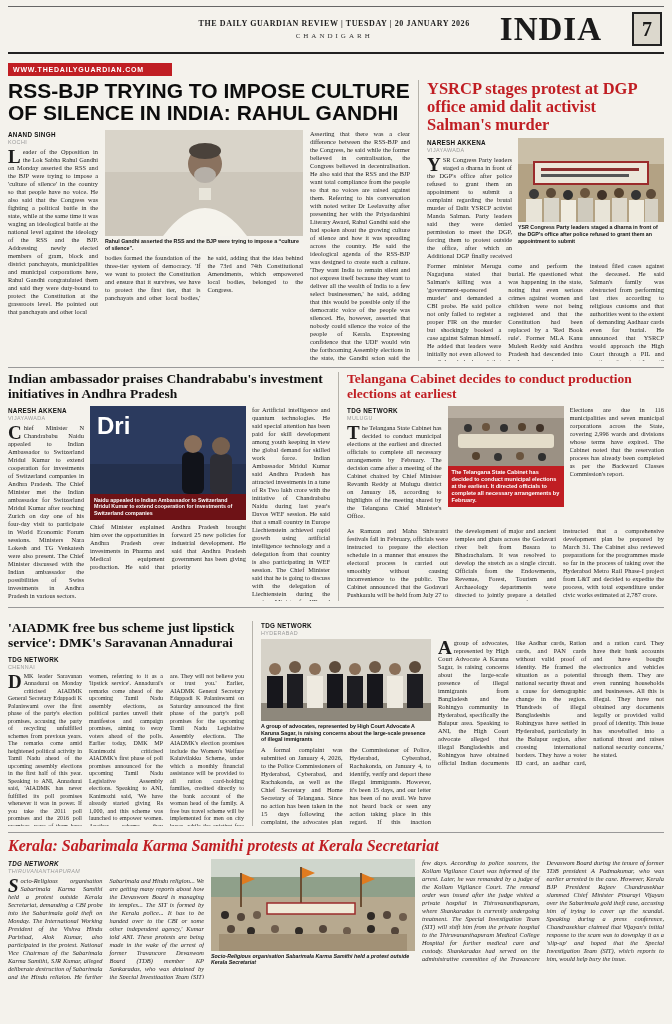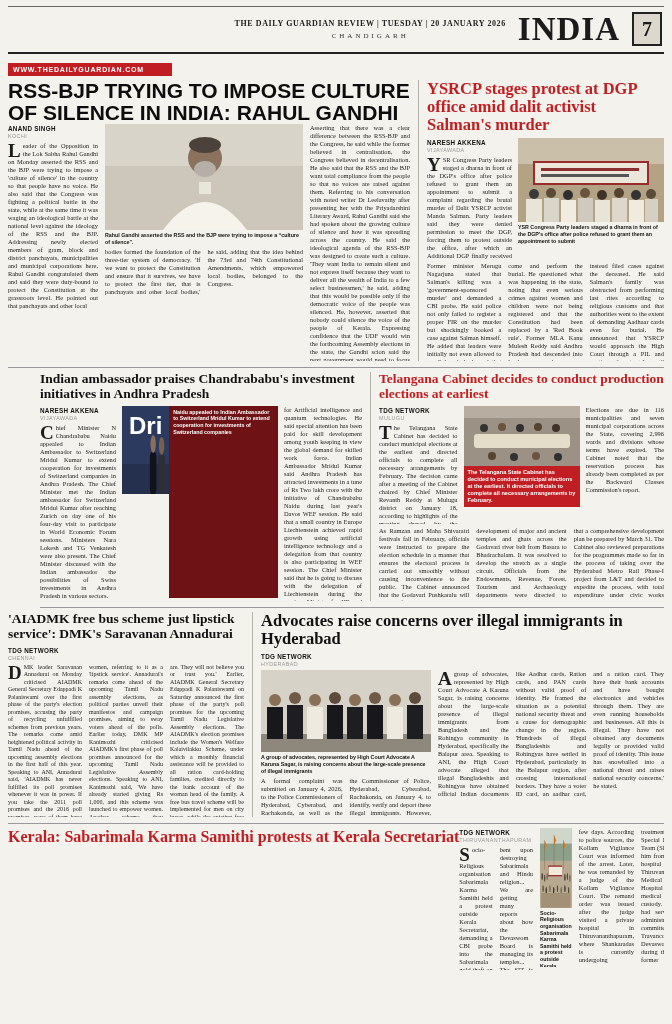--- a/index.html
+++ b/index.html
@@ -5,40 +5,40 @@
   :root{
     --red:#c01e23;
     --ink:#1b1b1b;
     --paper:#f4f2ec;
   }
   *{box-sizing:border-box;}
   body{margin:0;background:#8a8a8a;font-family:"Liberation Serif",serif;}
   .page{width:672px;height:1024px;background:var(--paper);margin:0 auto;padding:6px 8px;color:var(--ink);overflow:hidden;position:relative;}
 
   
-  .masthead{display:flex;align-items:center;justify-content:flex-end;gap:12px;border-top:1px solid #666;border-bottom:2px solid #222;padding:4px 2px 5px;height:48px;}
+  .masthead{display:flex;align-items:center;justify-content:flex-end;gap:30px;border-top:1px solid #666;border-bottom:2px solid #222;padding:4px 2px 5px;height:48px;}
   .mast-center{text-align:center;}
   .mast-line1{font-size:8px;font-weight:700;letter-spacing:.6px;color:#222;}
   .mast-city{font-size:7px;letter-spacing:3px;margin-top:4px;color:#333;}
   .mast-section{font-size:33px;font-weight:700;letter-spacing:1px;line-height:1;}
   .mast-pagenum{width:30px;height:34px;border:2px solid #222;background:#dcd8cd;display:flex;align-items:center;justify-content:center;font-size:20px;font-weight:700;}
 
   .subhead-row{margin:4px 0 3px;height:15px;}
   .site-bar{display:inline-block;background:var(--red);color:#fff;font-family:"Liberation Sans",sans-serif;font-weight:700;font-size:7px;letter-spacing:.8px;padding:3px 28px 3px 5px;}
 
   
   .band{display:flex;gap:8px;padding:4px 0 6px;border-bottom:1px solid #999;overflow:hidden;}
   .band1{height:292px;}
-  .band2{height:240px;margin-left:32px;}
-  .band3{height:216px;}
+  .band2{height:240px;}
+  .band3{height:216px;margin-top:9px;}
   .band4{height:152px;border-bottom:none;}
   .vdiv{border-left:1px solid #b5b2aa;}
 
   
-  .hl-main{font-family:"Liberation Sans",sans-serif;font-size:21px;font-weight:800;line-height:1.05;margin:0 0 0;color:#0d0d0d;}
+  .hl-main{font-family:"Liberation Sans",sans-serif;font-size:21px;font-weight:800;line-height:1.05;margin:0 0 6px;color:#0d0d0d;}
   .hl{font-family:"Liberation Serif",serif;font-weight:700;line-height:1.1;margin:0 0 4px;color:#111;}
   .hl.red{color:var(--red);}
   .size-l{font-size:16.5px;}
   .size-m{font-size:13.5px;}
   .size-k{font-size:16px;}
   .byline{margin:1px 0 3px;font-family:"Liberation Sans",sans-serif;}
   .by-name{display:block;font-size:6.3px;font-weight:700;letter-spacing:.3px;color:#111;}
   .by-loc{display:block;font-size:5.4px;color:#999;letter-spacing:.4px;margin-top:1px;}
   .btext{font-size:6.4px;line-height:1.25;text-align:justify;overflow:hidden;color:#1d1d1d;}
   .cols2{column-count:2;column-gap:7px;}
@@ -71,21 +71,21 @@
   .ysrcp-lead .btext{flex:1;}
   .ysrcp-photoblock{width:146px;}
   .photo-ysrcp{height:84px;}
   .ysrcp-rest{flex:1;margin-top:2px;}
 
   
   .art-amb{width:322px;display:flex;flex-direction:column;overflow:hidden;}
   .amb-row{display:flex;gap:6px;flex:1;overflow:hidden;}
   .amb-c1{width:76px;display:flex;flex-direction:column;}
   .amb-c1 .btext{flex:1;}
-  .amb-mid{width:156px;display:flex;flex-direction:row;}
+  .amb-mid{width:156px;display:flex;flex-direction:column;}
   .photo-amb{height:88px;}
   .amb-midtext{flex:1;}
   .amb-c3{flex:1;}
   .amb-c3 .btext{height:100%;}
 
   
   .art-tel{flex:1;display:flex;flex-direction:column;overflow:hidden;}
   .tel-row{display:flex;gap:6px;height:118px;overflow:hidden;}
   .tel-c1{flex:1;display:flex;flex-direction:column;}
   .tel-c1 .btext{flex:1;}
@@ -102,21 +102,21 @@
   
   .art-adv{flex:1;display:flex;flex-direction:column;overflow:hidden;}
   .adv-row{display:flex;gap:7px;flex:1;overflow:hidden;}
   .adv-left{width:170px;display:flex;flex-direction:column;}
   .photo-adv{height:82px;}
   .adv-undertext{flex:1;}
   .adv-right{flex:1;display:flex;flex-direction:column;}
   .adv-right .btext{flex:1;}
 
   
-  .art-kerala{width:100%;display:flex;overflow:hidden;}
+  .art-kerala{width:100%;display:flex;flex-direction:column;overflow:hidden;font-style:italic;}
   .kerala-row{display:flex;gap:7px;flex:1;overflow:hidden;}
   .ker-left{width:196px;display:flex;flex-direction:column;}
   .ker-left .btext{flex:1;}
   .ker-mid{width:204px;display:flex;flex-direction:column;}
   .photo-ker{height:92px;}
   .ker-right{flex:1;}
   .ker-right .btext{height:100%;}
 </style>
 </head>
 <body>
@@ -293,21 +293,20 @@
       <div class="byline">
         <span class="by-name">TDG NETWORK</span>
         <span class="by-loc">CHENNAI</span>
       </div>
       <div class="btext cols3 dropcap aiadmk-body">DMK leader Saravanan Annadurai on Monday criticised AIADMK General Secretary Edappadi K Palaniswami over the first phase of the party's election promises, accusing the party of recycling unfulfilled schemes from previous years. The remarks come amid heightened political activity in Tamil Nadu ahead of the upcoming assembly elections in the first half of this year. Speaking to ANI, Annadurai said, 'AIADMK has never fulfilled its poll promises whenever it was in power. If you take the 2011 poll promises and the 2016 poll promises, none of them have been fulfilled. They have recycled that, and are saying again they are going to do that.' He further defended the DMK's record, stating, 'Whatever we assured in 2021, we have successfully implemented.' Annadurai also mocked AIADMK's promise of a free bus scheme for women, referring to it as a 'lipstick service'. Annadurai's remarks come ahead of the upcoming Tamil Nadu assembly elections, as political parties unveil their manifestos and campaign promises, aiming to sway voters ahead of the polls. Earlier today, DMK MP Kanimozhi criticised AIADMK's first phase of poll promises announced for the upcoming Tamil Nadu Legislative Assembly elections. Speaking to ANI, Kanimozhi said, 'We have already started giving Rs 1,000, and this scheme was launched to empower women. Another scheme they announced is giving two-wheelers to women. This had already been launched, and they even brought the Prime Minister to launch it in 2018, and we know that nothing happened after the launch. So, they are repeating their own scheme in the manifesto again. People know who you are. They will not believe you or trust you.' Earlier, AIADMK General Secretary Edappadi K Palaniswami on Saturday announced the first phase of the party's poll promises for the upcoming Tamil Nadu Legislative Assembly elections. The AIADMK's election promises include the Women's Welfare Kalaivilakku Scheme, under which a monthly financial assistance will be provided to all ration card-holding families, credited directly to the bank account of the woman head of the family. A free bus travel scheme will be implemented for men on city buses, while the existing free travel scheme for women will continue uninterrupted. Under the Amma Illam Scheme in rural areas, the government will purchase land and construct concrete houses for those who do not own one. The AIADMK's election</div>
     </article>
 
     <div class="vdiv"></div>
 
     <article class="art-adv">
-      <h2 class="hl size-l">Advocates raise concerns over illegal immigrants in Hyderabad</h2>
       <div class="byline">
         <span class="by-name">TDG NETWORK</span>
         <span class="by-loc">HYDERABAD</span>
       </div>
       <div class="adv-row">
         <div class="adv-left">
           <div class="photo photo-adv">
             <svg viewBox="0 0 170 82" preserveAspectRatio="none">
               <rect width="170" height="82" fill="#d6d2c8"></rect>
               <rect y="64" width="170" height="18" fill="#8e887c"></rect>

